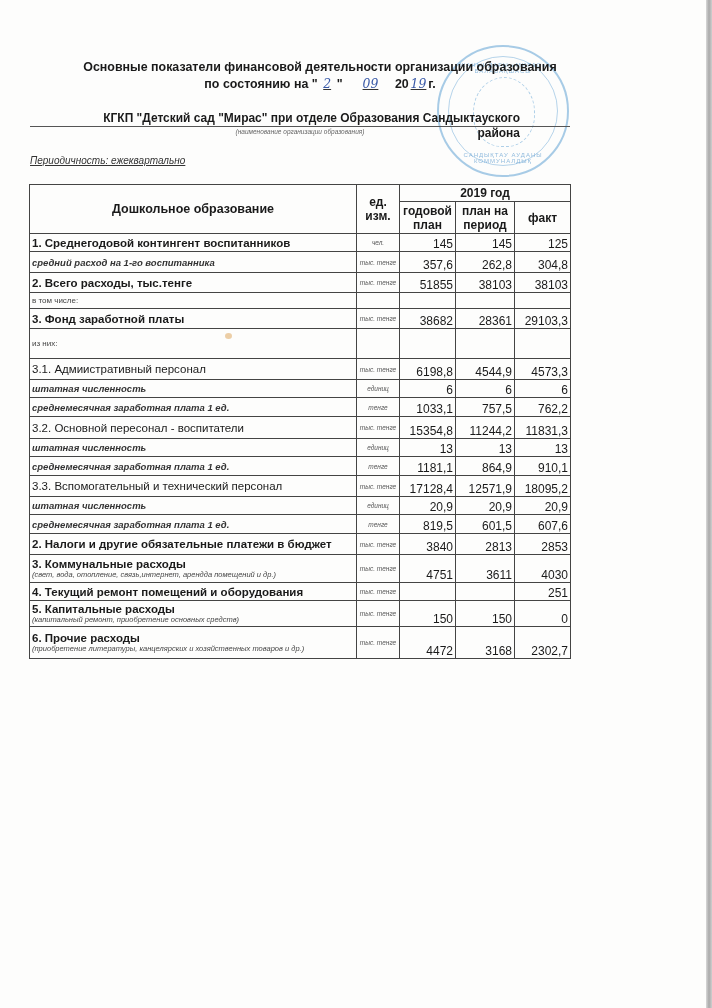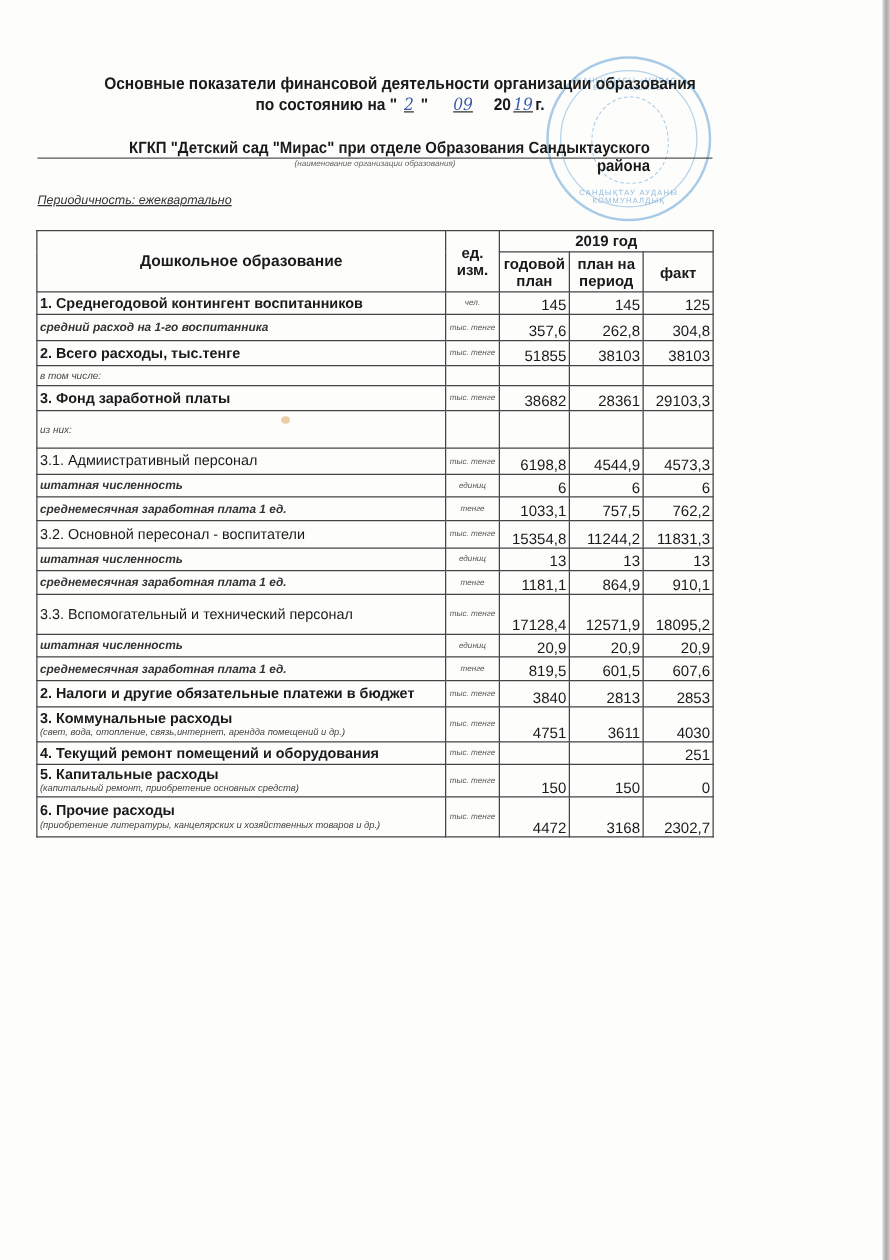--- a/index.html
+++ b/index.html
@@ -58,21 +58,21 @@
   table.fin {
     position:absolute; left:29px; top:184px;
     border-collapse:collapse; table-layout:fixed; width:541px;
   }
   table.fin td, table.fin th { border:1px solid #444; padding:0 2px; overflow:hidden; white-space:nowrap; }
   th { font-weight:bold; font-size:12px; line-height:14px; }
   .th-main { font-size:12.5px; }
   td.label { font-size:11.5px; }
   td.label.bold { font-weight:bold; }
   td.label.ital { font-style:italic; font-size:9.5px; color:#333;font-weight:bold; }
-  td.label.small { font-style:italic; font-size:8px; color:#444; }
+  td.label.small { font-size:8px; color:#444; }
   td.unit { font-size:6.5px; font-style:italic; text-align:center; color:#555; }
   td.num { text-align:right; font-size:12px; vertical-align:bottom; padding-right:2px; }
   .sub { display:block; font-weight:normal; font-style:italic; font-size:7.5px; color:#444; line-height:10px; }
   .stroke-mark {
     position:absolute; left:225px; top:333px; width:7px; height:6px;
     border-radius:50%; background:rgba(220,160,80,0.5);
   }
 </style>
 </head>
 <body>
@@ -196,21 +196,21 @@
         <td class="num">13</td>
         <td class="num">13</td>
       </tr>
       <tr style="height: 19px;">
         <td class="label ital"><span>среднемесячная заработная плата 1 ед.</span></td>
         <td class="unit">тенге</td>
         <td class="num">1181,1</td>
         <td class="num">864,9</td>
         <td class="num">910,1</td>
       </tr>
-      <tr style="height: 32px; margin-left: 36px;">
+      <tr style="height: 21px; margin-left: 36px;">
         <td class="label normal"><span>3.3. Вспомогательный и технический персонал</span></td>
         <td class="unit">тыс. тенге</td>
         <td class="num">17128,4</td>
         <td class="num">12571,9</td>
         <td class="num">18095,2</td>
       </tr>
       <tr style="height: 18px;">
         <td class="label ital"><span>штатная численность</span></td>
         <td class="unit">единиц</td>
         <td class="num">20,9</td>

